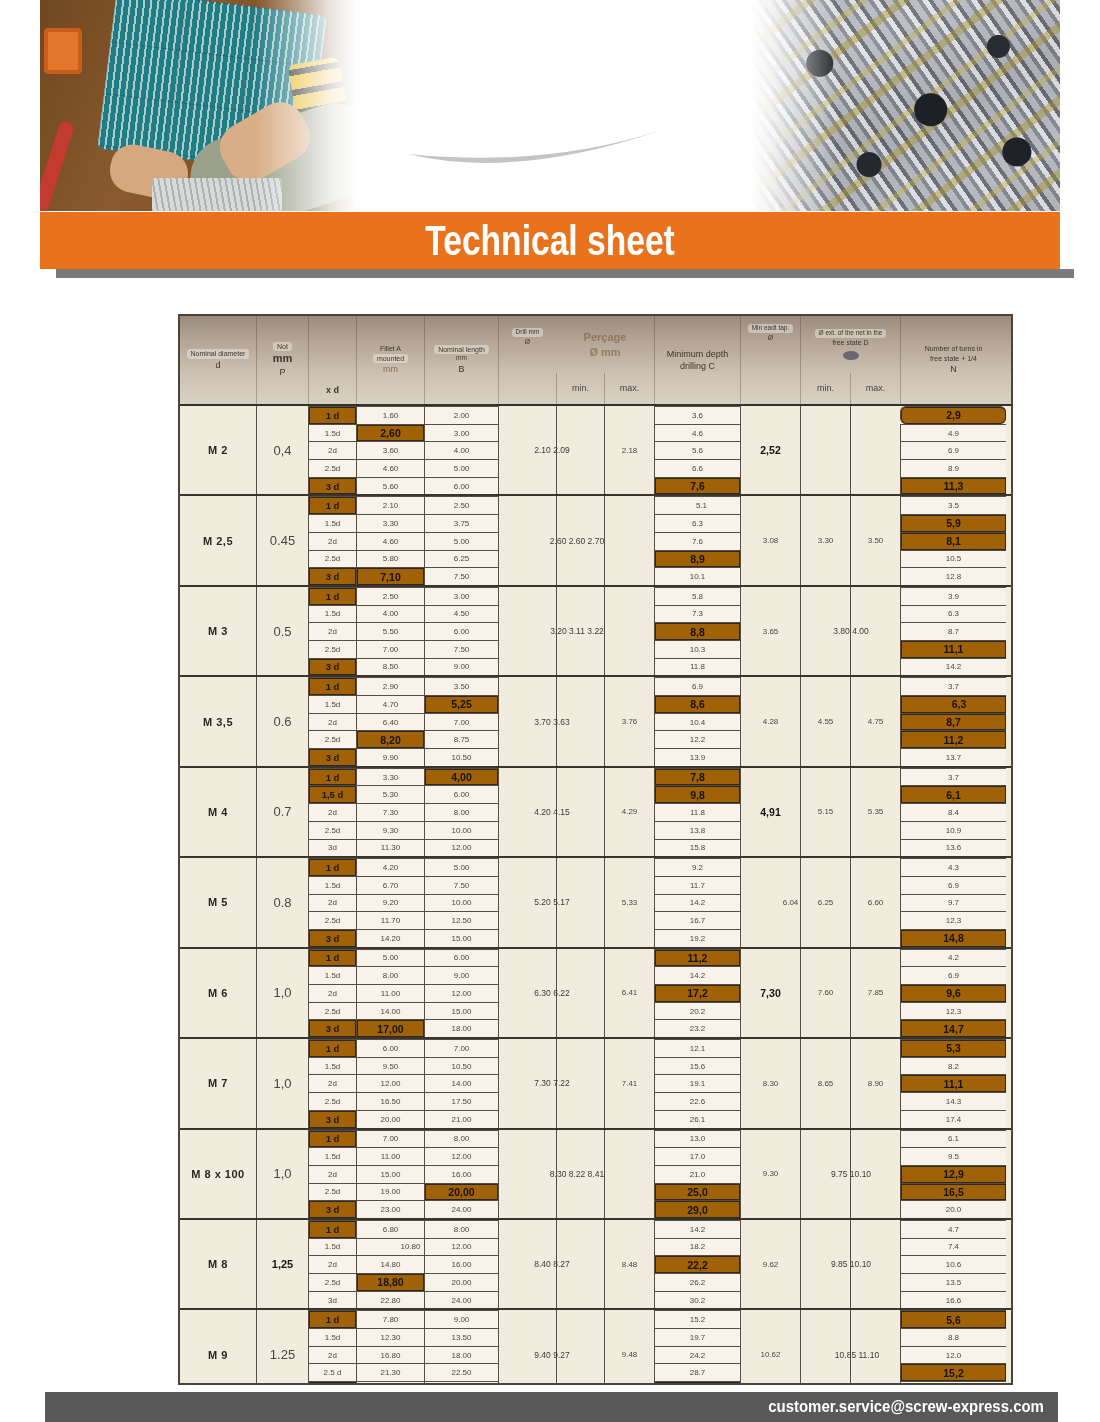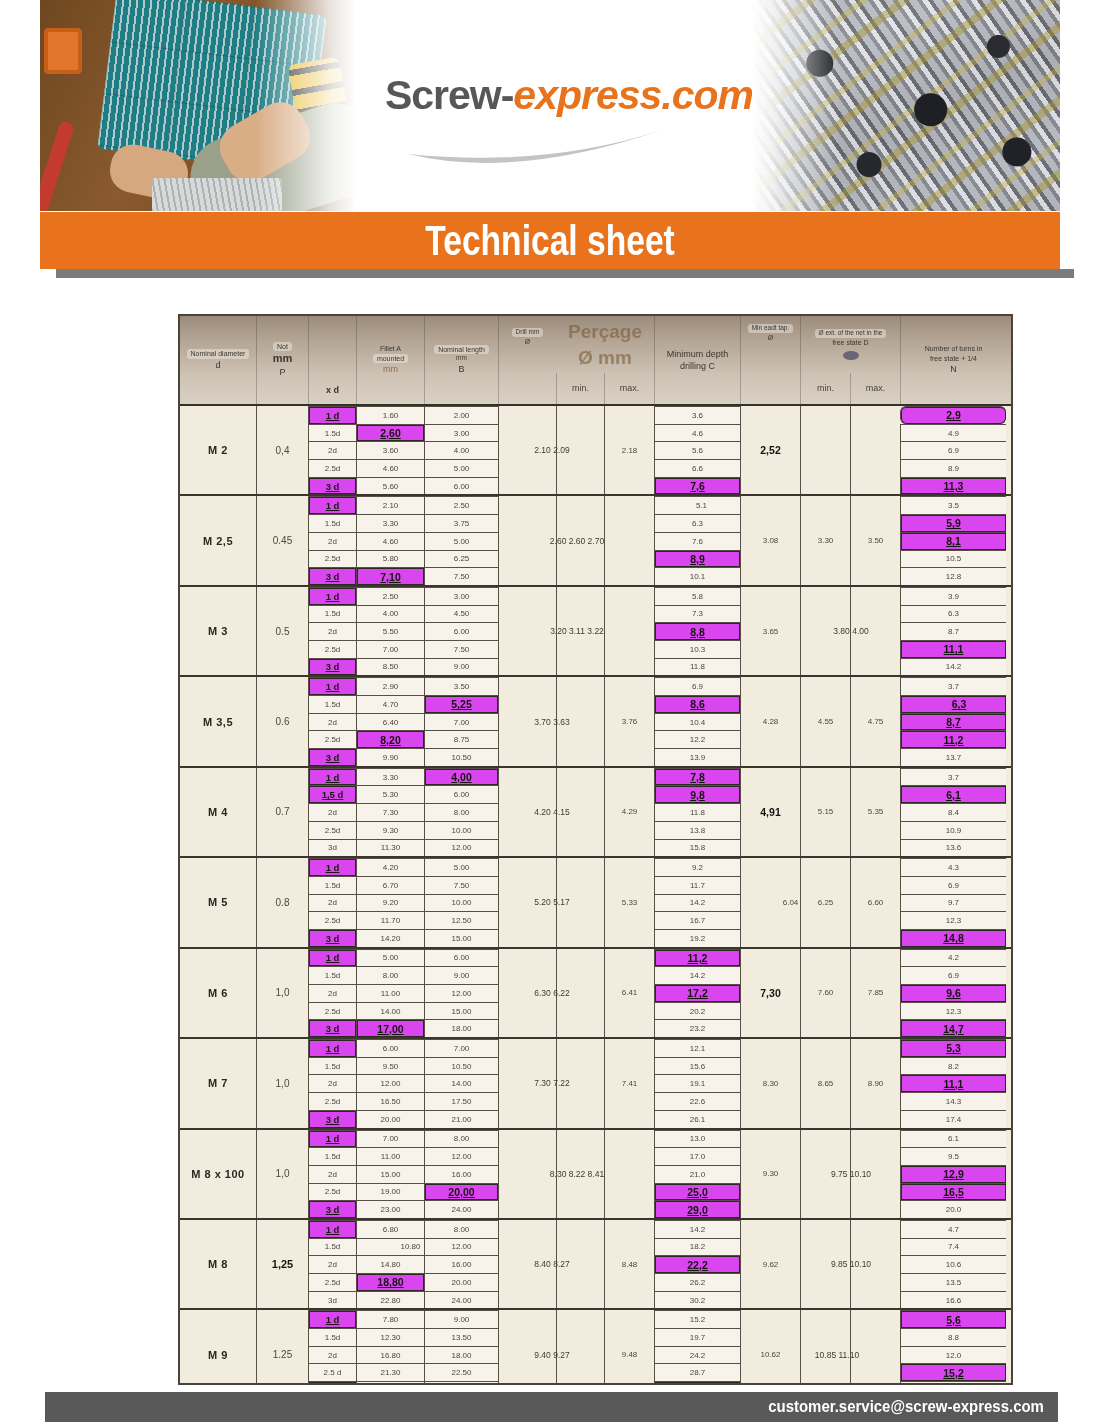--- a/index.html
+++ b/index.html
@@ -46,36 +46,36 @@
          grid-template-rows:57px 31px;
          background:linear-gradient(180deg,#9b8b7c 0%,#b4a595 28%,#cdc2b4 66%,#d9d0c4 100%);
          border-bottom:2px solid #35302a;}
   .hc{border-left:1px solid rgba(80,70,58,.35);display:flex;flex-direction:column;align-items:center;justify-content:center;
       color:#3c362e;text-align:center;line-height:1.35;position:relative;}
   .hc.nb{border-left:none;}
   .hl{white-space:nowrap;}
   .pill{background:rgba(238,231,221,.5);border-radius:3px;padding:0 4px;}
   .sm{font-size:7px;} .xs{font-size:6.5px;} .md{font-size:9px;} .mm{font-size:11px;font-weight:bold;}
   .brown{color:#8a6f52;}
-  .bigfade{font-size:19px;font-weight:bold;color:rgba(122,90,58,.6);}
+  .bigfade{font-size:11px;font-weight:bold;color:rgba(122,90,58,.6);}
   .oval{width:16px;height:9px;border-radius:50%;background:#6b6474;margin-top:3px;}
   .minmax{font-size:9px;color:#4a443b;}
 
   .blk{position:relative;display:grid;
        grid-template-columns:76px 52px 48px 68px 74px 58px 48px 50px 86px 60px 50px 50px 106px;
        grid-auto-rows:17.7px;border-top:2px solid #3a352e;background:#f2ecdf;}
   .blk.first{border-top:none;}
   .c{border-left:1px solid #564f45;display:flex;align-items:center;justify-content:center;
      font-size:8px;color:#4c463d;overflow:visible;white-space:nowrap;}
   .c.nb{border-left:none;}
   .rc{background:#f7f3ea;border-top:1px solid #564f45;}
   .bd{font-weight:bold;font-size:10.5px;color:#171310;}
-  .rc.bd{box-shadow:inset 0 0 0 1px #2c2822;background:#d946ef;text-decoration:underline;}
+  .rc.bd{box-shadow:inset 0 0 0 1px #2c2822;background:#a16207;}
   .dcol{font-weight:bold;font-size:11px;color:#2b2620;letter-spacing:.5px;}
-  .pcol{font-size:10px;}
+  .pcol{font-size:13px;}
   .pcol.bd{font-size:11px;}
   .xdb{font-weight:bold;font-size:9.5px;color:#1c1814;}
   .ov{position:absolute;top:0;height:100%;display:flex;align-items:center;justify-content:center;
       font-size:8.5px;color:#3f3a32;white-space:nowrap;}
 </style>
 </head>
 <body>
 
 <div class="page">
 
@@ -86,23 +86,20 @@
         background-size:100% 52px,70px 100%,100% 100%;"></div>
     <div class="pl-el" style="left:258px;top:60px;width:52px;height:125px;background:repeating-linear-gradient(0deg,#e8b92b 0 14px,#2b2b2b 14px 20px);transform:rotate(-10deg);border-radius:8px;"></div>
     <div class="pl-el" style="left:6px;top:120px;width:15px;height:95px;background:#c23b2e;transform:rotate(18deg);border-radius:7px;"></div>
     <div class="pl-el" style="left:150px;top:120px;width:190px;height:95px;background:#9aa08a;transform:rotate(-18deg);border-radius:40px;"></div>
     <div class="pl-el" style="left:180px;top:112px;width:90px;height:60px;background:#d9ad85;transform:rotate(-30deg);border-radius:24px;"></div>
     <div class="pl-el" style="left:70px;top:148px;width:78px;height:48px;background:#d6a87f;transform:rotate(12deg);border-radius:22px;"></div>
     <div class="pl-el" style="left:112px;top:178px;width:130px;height:40px;background:#d8dad9;background-image:repeating-linear-gradient(80deg,#aeb2b4 0 2px,transparent 2px 6px);border-radius:4px;"></div>
     <div class="fade-r"></div>
   </div>
 
-  <div class="logo">
-    <span class="p1">Screw-</span><span class="p2">express.com</span>
-  </div>
   <svg class="swoosh" viewBox="0 0 270 50">
     <path d="M8 32 Q115 58 262 8 Q145 46 8 32 Z" fill="#c4c4c4"></path>
   </svg>
 
   <div class="photo photo-right">
     <div class="threads"></div>
     <div class="threads2"></div>
     <div class="washers"></div>
     <div class="fade-l"></div>
   </div>
@@ -567,20 +564,20 @@
         <div class="c rc rx" style="grid-area: 5 / 5;">27.00</div>
         <div class="c rc rx bd" style="grid-area: 5 / 9;">33,2</div>
         <div class="c rc rx" style="grid-area: 5 / 13;">18.4</div>
         <div class="c " style="grid-area: 1 / 6 / span 5;"></div>
         <div class="c " style="grid-area: 1 / 7 / span 5;"></div>
         <div class="c " style="grid-area: 1 / 8 / span 5;">9.48</div>
         <div class="ov" style="left: 320px; width: 104px;">9.40 9.27</div>
         <div class="c " style="grid-area: 1 / 10 / span 5;">10.62</div>
         <div class="c " style="grid-area: 1 / 11 / span 5;"></div>
         <div class="c " style="grid-area: 1 / 12 / span 5;"></div>
-        <div class="ov" style="left: 608px; width: 98px;">10.85 11.10</div>
+        <div class="ov" style="left: 628px; width: 98px;">10.85 11.10</div>
       </div>
     </div>
 
   <div class="footer">
     <span class="e">customer.service@screw-express.com</span>
   </div>
 </div>
 
 </body></html>

